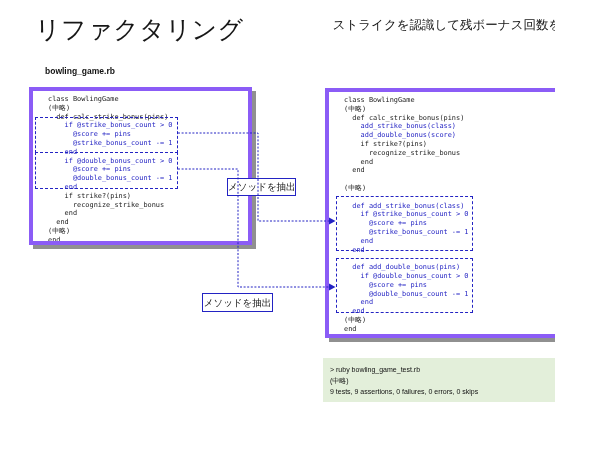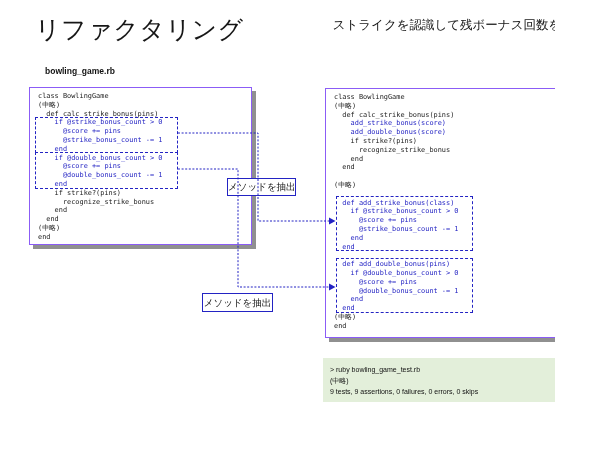--- a/index.html
+++ b/index.html
@@ -8,22 +8,22 @@
 
   .title { position:absolute; left:35px; top:13px; font-size:25px; color:#161616;
            letter-spacing:0.5px; white-space:nowrap; }
 
   .subtitle { position:absolute; left:330px; top:19px; width:234px; text-align:center;
               font-size:12.5px; line-height:13.5px; color:#161616; }
 
   .file-label { position:absolute; left:31px; top:66px; font-size:8.5px;
                 font-weight:bold; color:#111;margin-left:14px; }
 
-  .panel { position:absolute; background:#ffffff; border:1px solid #8b5cf6;
-           box-shadow:4px 4px 0 #909090; padding:4px 0 0 8px; box-sizing:border-box;
+  .panel { position:absolute; background:#ffffff; border:4px solid #8b5cf6;
+           box-shadow:4px 4px 0 #909090; padding:4px 0 0 15px; box-sizing:border-box;
            font-family:"DejaVu Sans Mono", monospace; overflow:hidden; }
   .left-panel  { left:29px;  top:87px; width:223px; height:158px; }
   .right-panel { left:325px; top:88px; width:243px; height:250px; }
 
   .code-line { height:8.8px; line-height:8.8px; font-size:6.9px;
                white-space:pre; color:#1a1a1a; }
   .code-line.blue { color:#2323c3; }
 
   .hbox { position:absolute; border:1px dashed #2323c3; box-sizing:border-box;
           background:transparent; }
@@ -78,21 +78,21 @@
       <div class="code-line">    end</div>
       <div class="code-line">  end</div>
       <div class="code-line">(中略)</div>
       <div class="code-line">end</div>
     </div>
 
   <div class="panel right-panel">
       <div class="code-line">class BowlingGame</div>
       <div class="code-line">(中略)</div>
       <div class="code-line">  def calc_strike_bonus(pins)</div>
-      <div class="code-line blue">    add_strike_bonus(score)</div>
+      <div class="code-line blue">    add_strike_bonus(class)</div>
       <div class="code-line blue">    add_double_bonus(score)</div>
       <div class="code-line">    if strike?(pins)</div>
       <div class="code-line">      recognize_strike_bonus</div>
       <div class="code-line">    end</div>
       <div class="code-line">  end</div>
       <div class="code-line">&nbsp;</div>
       <div class="code-line">(中略)</div>
       <div class="code-line">&nbsp;</div>
       <div class="code-line blue">  def add_strike_bonus(class)</div>
       <div class="code-line blue">    if @strike_bonus_count &gt; 0</div>

